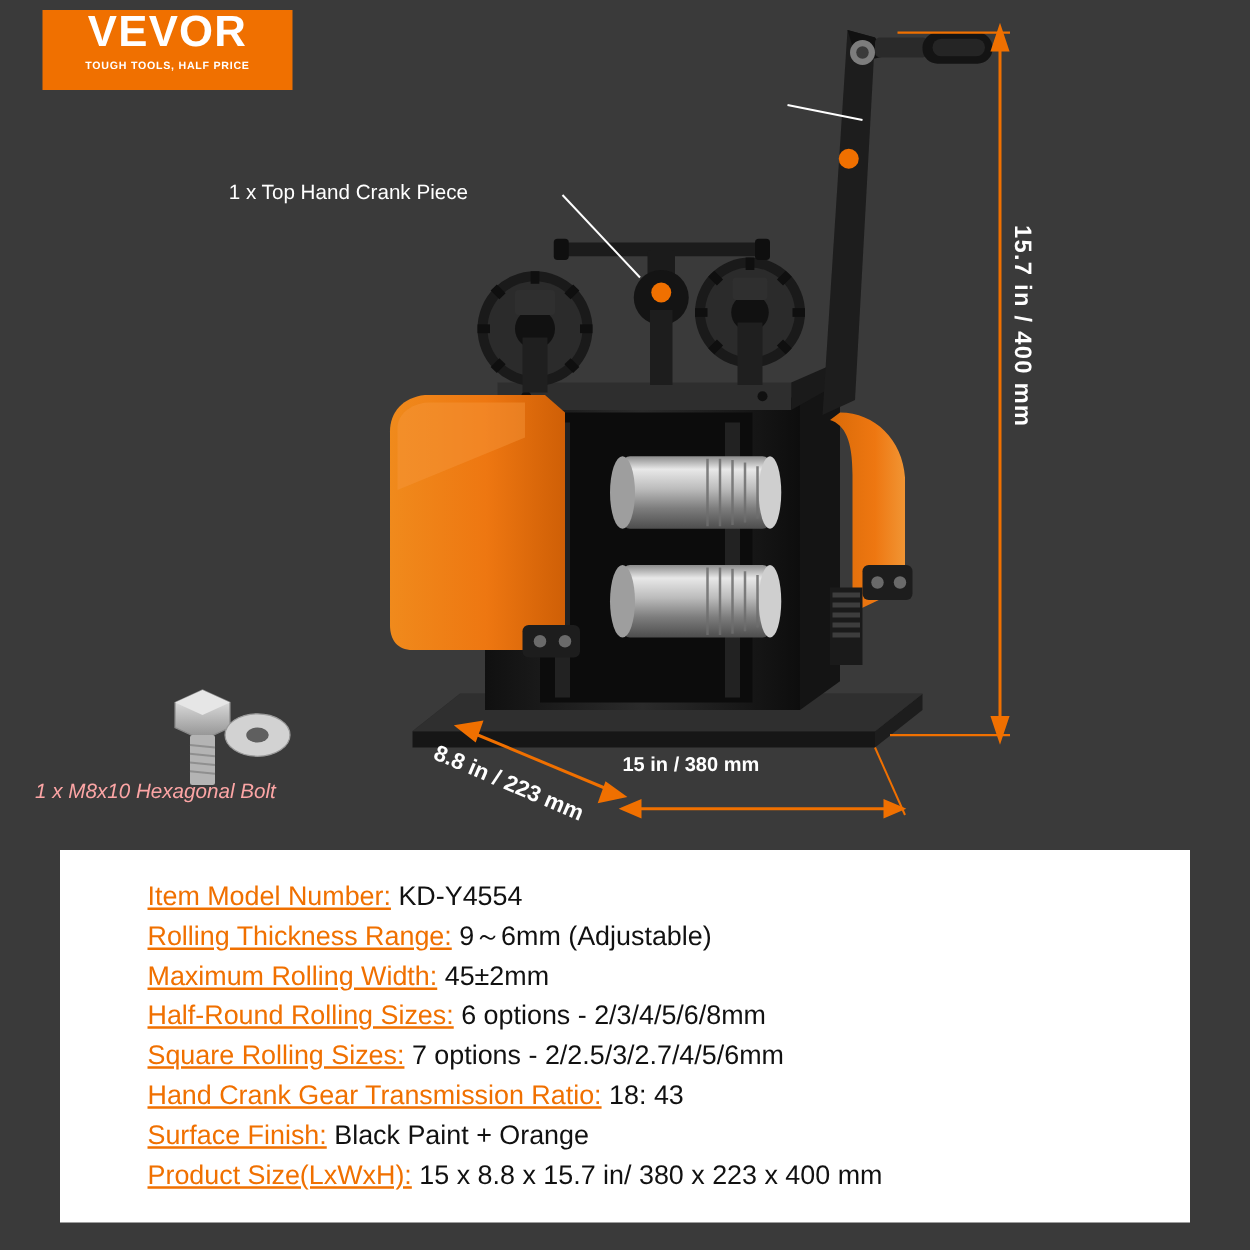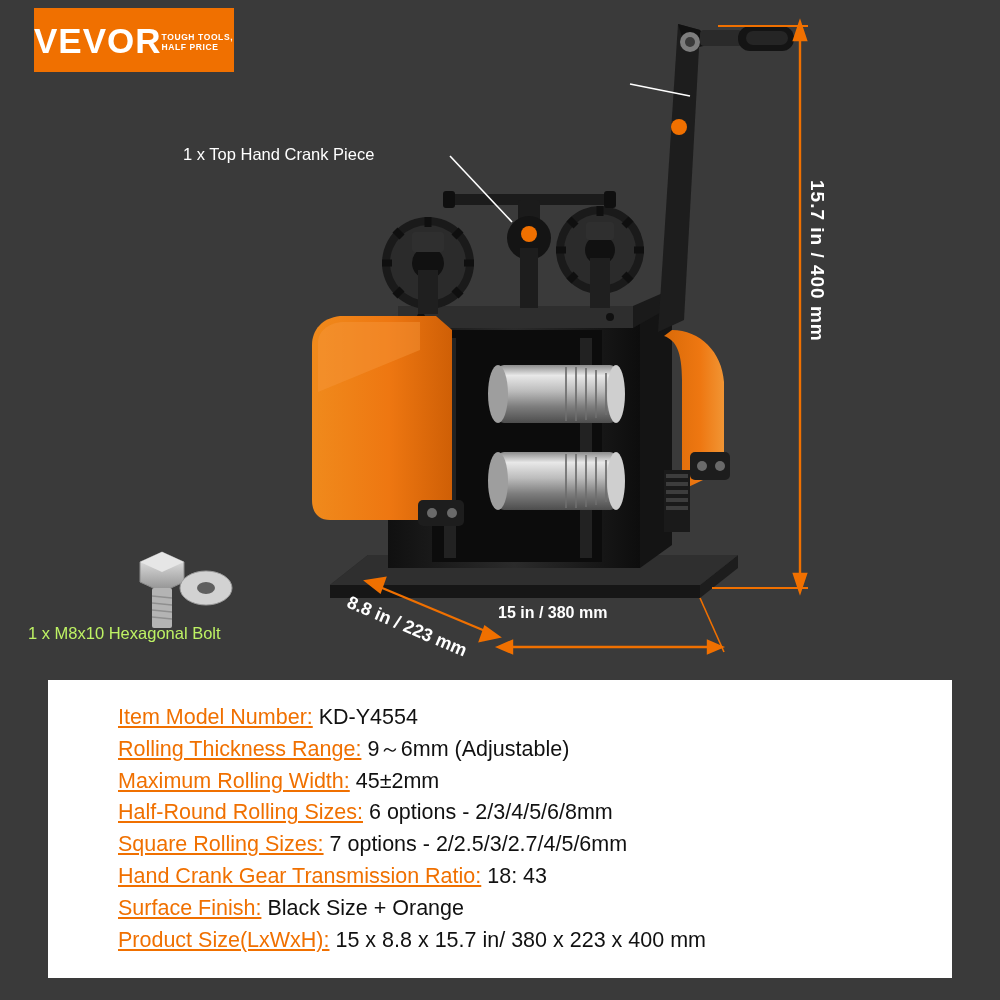--- a/index.html
+++ b/index.html
@@ -23,21 +23,21 @@
 
   
   .logo {
     position: absolute;
     left: 34px;
     top: 8px;
     width: 200px;
     height: 64px;
     background: #f07000;
     display: flex;
-    flex-direction: row;
+    flex-direction: column;
     align-items: center;
   }
   .logo-word {
     color: #ffffff;
     font-size: 35px;
     font-weight: bold;
     letter-spacing: 1px;
     line-height: 1;
   }
   .logo-tag {
@@ -56,23 +56,24 @@
     white-space: nowrap;
   }
   .callout-crank-rod { left: 305px; top: 70px; }
   .callout-top-piece { left: 183px; top: 145px; }
 
   
   .bolt-label {
     position: absolute;
     left: 28px;
     top: 622px;
-    color: #bef264;
+    color: #fca5a5;
     font-size: 16.5px;
     line-height: 1.35;
+    font-style: italic;
   }
 
   
   .dim {
     position: absolute;
     color: #ffffff;
     font-weight: bold;
     font-size: 17px;
     white-space: nowrap;
   }
@@ -357,21 +358,21 @@
     <div class="spec-row">
       <span class="spec-key">Square Rolling Sizes:</span>
       <span class="spec-val">7 options - 2/2.5/3/2.7/4/5/6mm</span>
     </div>
     <div class="spec-row">
       <span class="spec-key">Hand Crank Gear Transmission Ratio:</span>
       <span class="spec-val">18: 43</span>
     </div>
     <div class="spec-row">
       <span class="spec-key">Surface Finish:</span>
-      <span class="spec-val">Black Size + Orange</span>
+      <span class="spec-val">Black Paint + Orange</span>
     </div>
     <div class="spec-row">
       <span class="spec-key">Product Size(LxWxH):</span>
       <span class="spec-val">15 x 8.8 x 15.7 in/ 380 x 223 x 400 mm</span>
     </div>
   </div>
 
 </div>
 
 </body></html>

